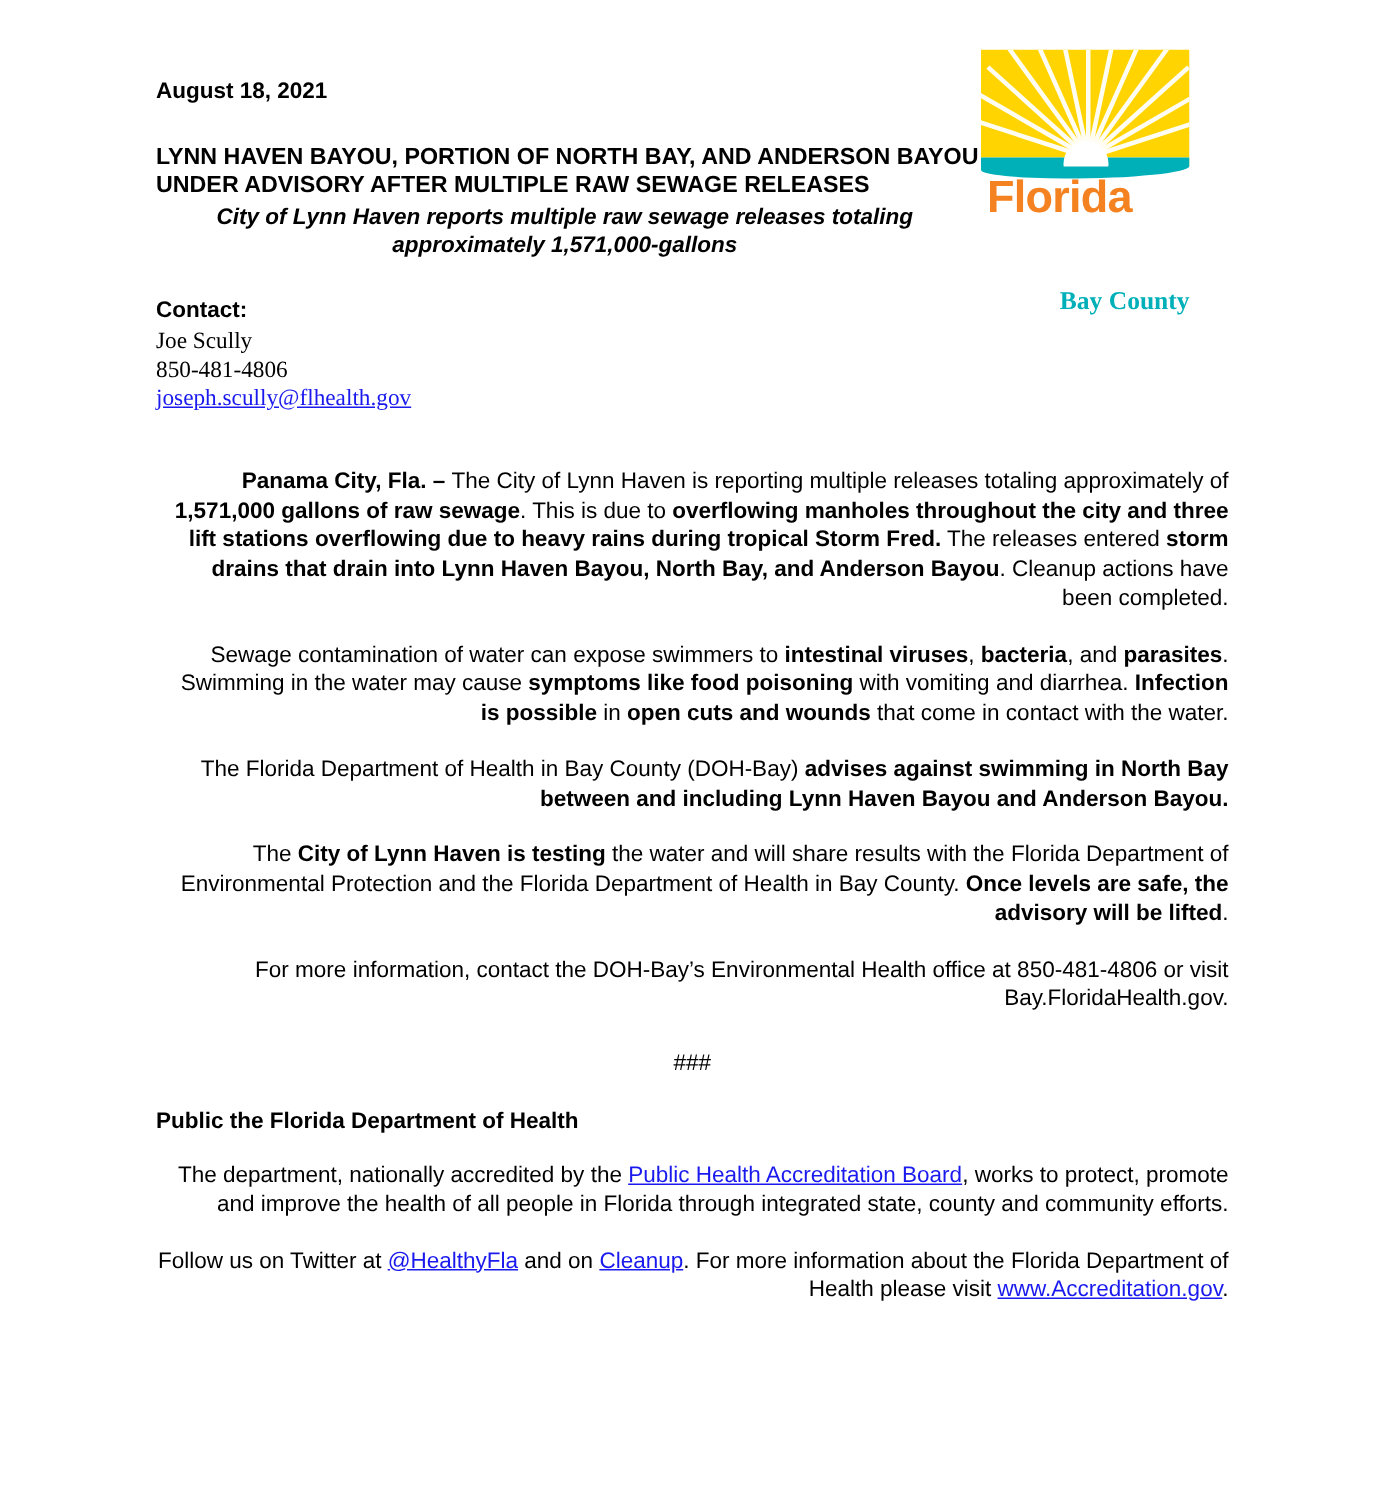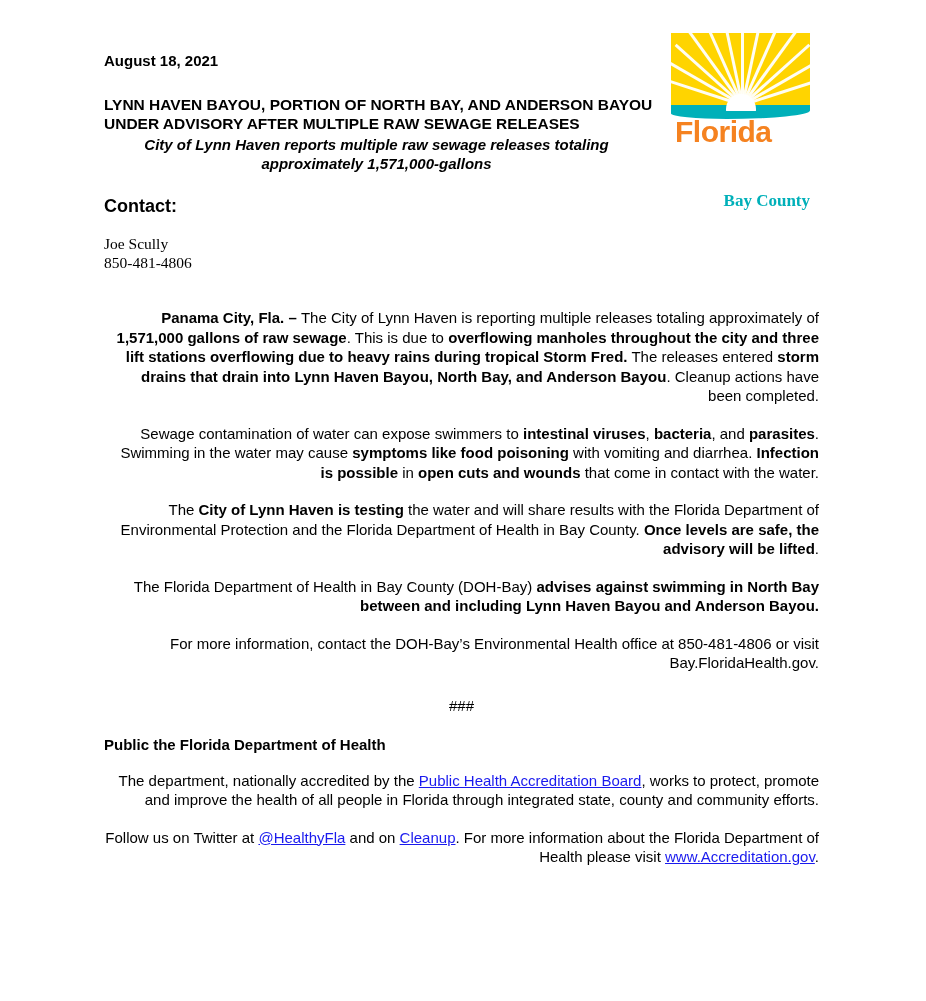--- a/index.html
+++ b/index.html
@@ -25,21 +25,21 @@
   .content {
     position: absolute;
     left: 104px;
     top: 52px;
     width: 715px;
   }
 
   
   .logo {
     position: absolute;
-    left: 671px;
+    left: 654px;
     top: 33px;
     width: 139px;
     height: 185px;
   }
   .logo-box {
     position: relative;
     width: 139px;
     height: 155px;
     overflow: hidden;
   }
@@ -146,22 +146,22 @@
   }
   .contact-block {
     margin-top: 24px;
     font-family: "Liberation Serif", serif;
     font-size: 15.5px;
     line-height: 19px;
   }
   .contact-label {
     font-family: "Liberation Sans", sans-serif;
     font-weight: bold;
-    font-size: 18px;
-    margin-bottom: 18px;
+    font-size: 15px;
+    margin-bottom: 2px;
   }
   .contact-email {
     color: #1a1aee;
     text-decoration: underline;
   }
   .body-wrap {
     margin-top: 36px;
     font-size: 15px;
     line-height: 19.5px;
   }
@@ -222,31 +222,32 @@
 
     <div class="date">August 18, 2021</div>
 
     <h1 class="headline">LYNN HAVEN BAYOU, PORTION OF NORTH BAY, AND ANDERSON BAYOU UNDER ADVISORY AFTER MULTIPLE RAW SEWAGE RELEASES</h1>
     <div class="subhead">City of Lynn Haven reports multiple raw sewage releases totaling approximately 1,571,000-gallons</div>
 
     <div class="contact-block">
       <div class="contact-label">Contact:</div>
       <div>Joe Scully</div>
       <div>850-481-4806</div>
+      <div><span class="contact-email">joseph.scully@flhealth.gov</span></div>
     </div>
 
     <div class="body-wrap">
 
       <p><b>Panama City, Fla. – </b><span>The City of Lynn Haven is reporting multiple releases totaling approximately of </span><b>1,571,000 gallons of raw sewage</b><span>. This is due to </span><b>overflowing manholes throughout the city and three lift stations overflowing due to heavy rains during tropical Storm Fred.</b><span> The releases entered </span><b>storm drains that drain into Lynn Haven Bayou, North Bay, and Anderson Bayou</b><span>. Cleanup actions have been completed.</span></p>
 
       <p><span>Sewage contamination of water can expose swimmers to </span><b>intestinal viruses</b><span>, </span><b>bacteria</b><span>, and </span><b>parasites</b><span>. Swimming in the water may cause </span><b>symptoms like food poisoning</b><span> with vomiting and diarrhea. </span><b>Infection is possible</b><span> in </span><b>open cuts and wounds</b><span> that come in contact with the water.</span></p>
 
+      <p><span>The Florida Department of Health in Bay County (DOH-Bay) </span><b>advises against swimming in North Bay between and including Lynn Haven Bayou and Anderson Bayou.</b></p>
+
       <p><span>The </span><b>City of Lynn Haven is testing</b><span> the water and will share results with the Florida Department of Environmental Protection and the Florida Department of Health in Bay County. </span><b>Once levels are safe, the advisory will be lifted</b><span>.</span></p>
-
-      <p><span>The Florida Department of Health in Bay County (DOH-Bay) </span><b>advises against swimming in North Bay between and including Lynn Haven Bayou and Anderson Bayou.</b></p>
 
       <p>For more information, contact the DOH-Bay’s Environmental Health office at 850-481-4806 or visit Bay.FloridaHealth.gov.</p>
     </div>
 
     <div class="hashes">###</div>
 
     <div class="about-title">Public the Florida Department of Health</div>
 
     <div class="body-wrap" style="margin-top:0;">
       <p><span>The department, nationally accredited by the </span><a class="doclink" href="#">Public Health Accreditation Board</a><span>, works to protect, promote and improve the health of all people in Florida through integrated state, county and community efforts.</span></p>

